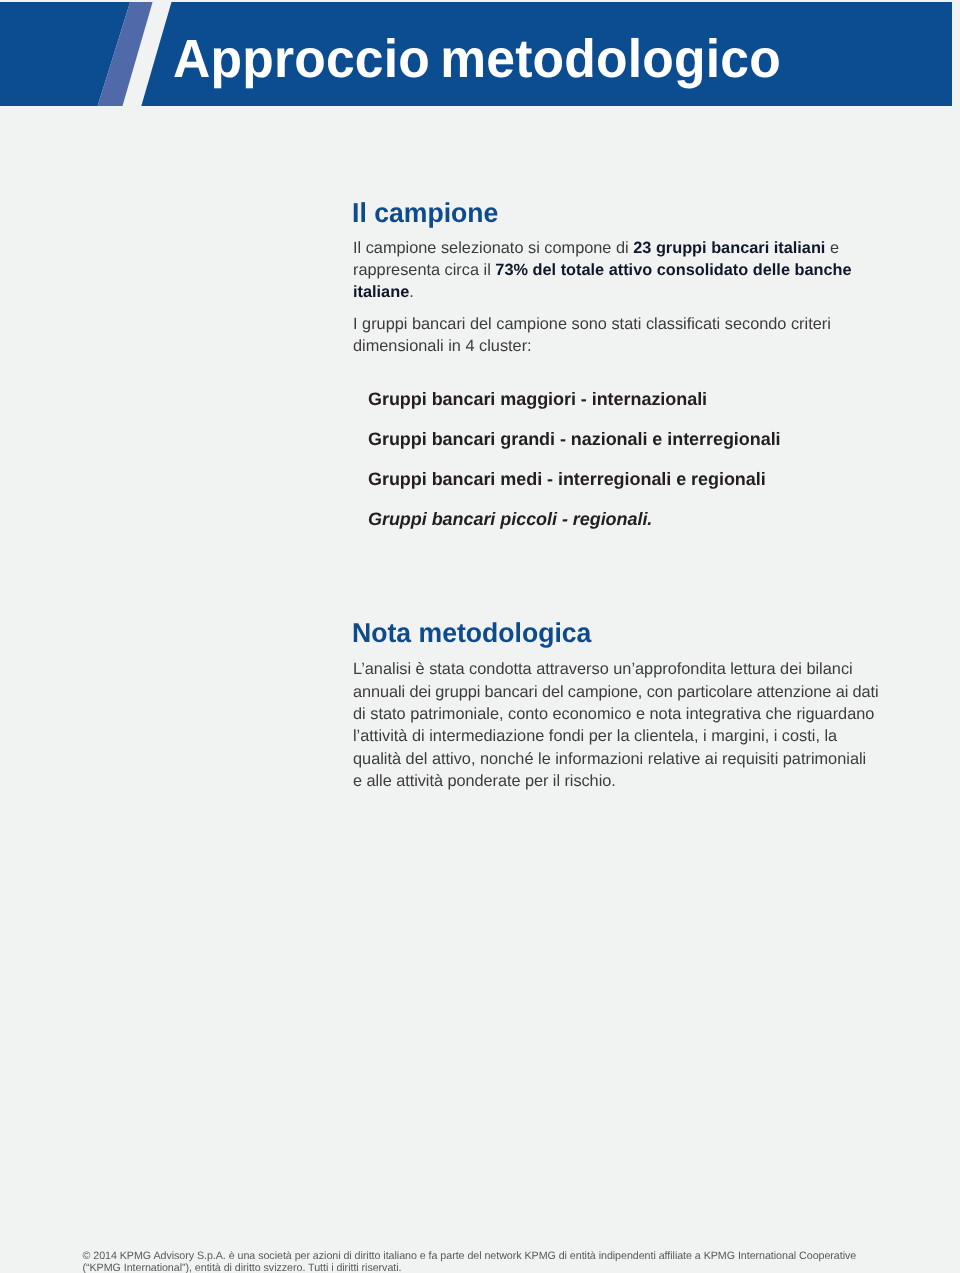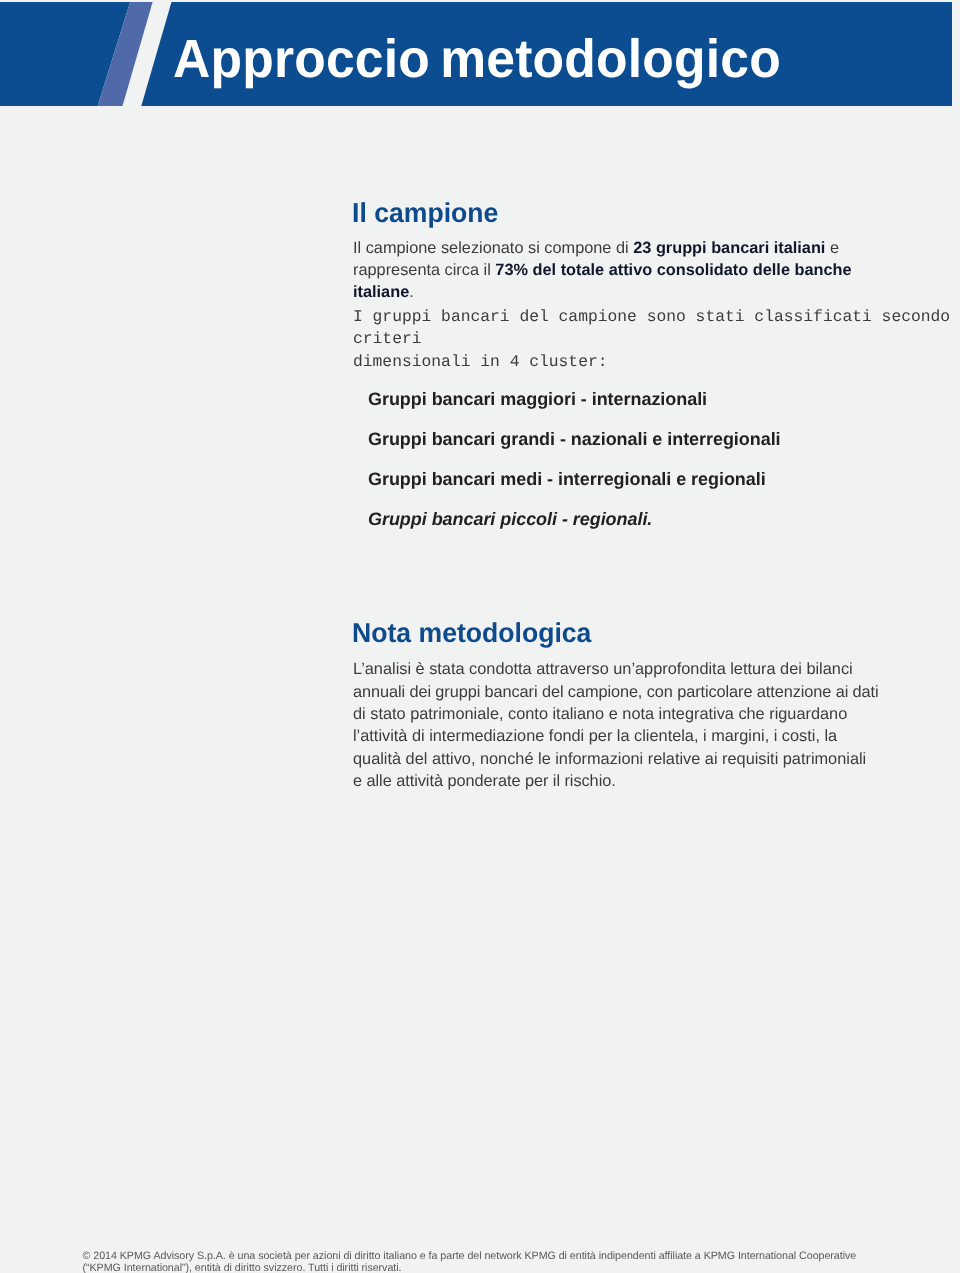--- a/index.html
+++ b/index.html
@@ -38,21 +38,21 @@
   }
   .sec-head.s1{top:198.5px;}
   .sec-head.s2{top:618.5px;}
 
   .para{
     position:absolute;left:353px;
     font-size:16.32px;line-height:22.4px;color:#3c3c3b;
     letter-spacing:0px;transform:translateZ(0);
   }
   .para.p1{top:236.5px;}
-  .para.p2{top:306px;font-family:Liberation Mono, monospace;}
+  .para.p2{top:313px;}
   .para.p3{top:658.2px;}
   .para b{font-weight:bold;color:#0f172a;}
   
   .para.p3 > .line:nth-child(2){letter-spacing:-0.09px;text-align:center;}
   .para.p3 > .line:nth-child(6){letter-spacing:-0.05px;}
 
   .cluster-list{position:absolute;left:0;top:0;width:960px;height:0;}
   .cluster-item{
     position:absolute;left:368px;
     font-size:18px;line-height:22.4px;font-weight:bold;color:#231f20;
@@ -104,21 +104,21 @@
       <div class="cluster-item">Gruppi bancari grandi - nazionali e interregionali</div>
       <div class="cluster-item">Gruppi bancari medi - interregionali e regionali</div>
       <div class="cluster-item">Gruppi bancari piccoli - regionali.</div>
     </div>
 
   <h2 class="sec-head s2">Nota metodologica</h2>
 
   <div class="para p3">
       <div class="line"><span>L’analisi è stata condotta attraverso un’approfondita lettura dei bilanci</span></div>
       <div class="line"><span>annuali dei gruppi bancari del campione, con particolare attenzione ai dati</span></div>
-      <div class="line"><span>di stato patrimoniale, conto italiano e nota integrativa che riguardano</span></div>
+      <div class="line"><span>di stato patrimoniale, conto economico e nota integrativa che riguardano</span></div>
       <div class="line"><span>l’attività di intermediazione fondi per la clientela, i margini, i costi, la</span></div>
       <div class="line"><span>qualità del attivo, nonché le informazioni relative ai requisiti patrimoniali</span></div>
       <div class="line"><span>e alle attività ponderate per il rischio.</span></div>
     </div>
 
   <div class="footer">
     <div>© 2014 KPMG Advisory S.p.A. è una società per azioni di diritto italiano e fa parte del network KPMG di entità indipendenti affiliate a KPMG International Cooperative</div>
     <div>(“KPMG International”), entità di diritto svizzero. Tutti i diritti riservati.</div>
   </div>
 

